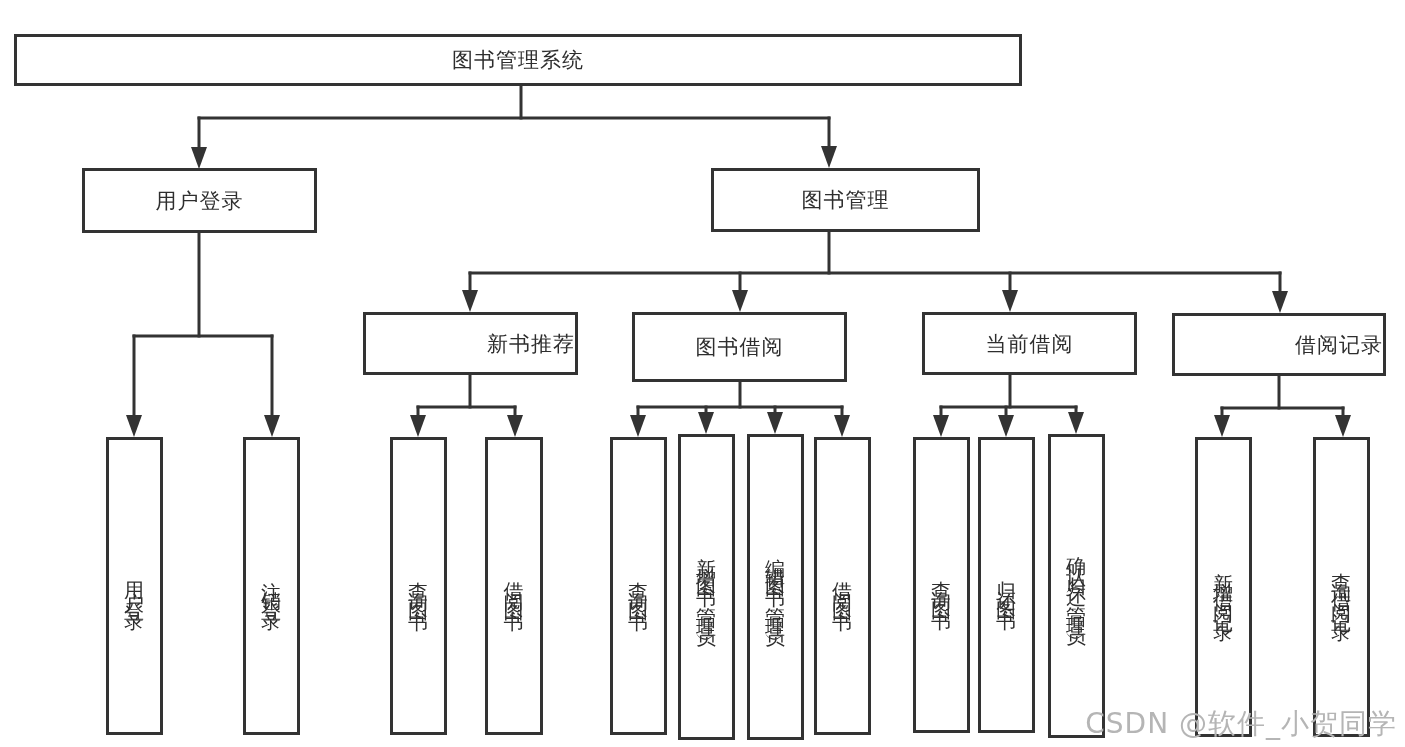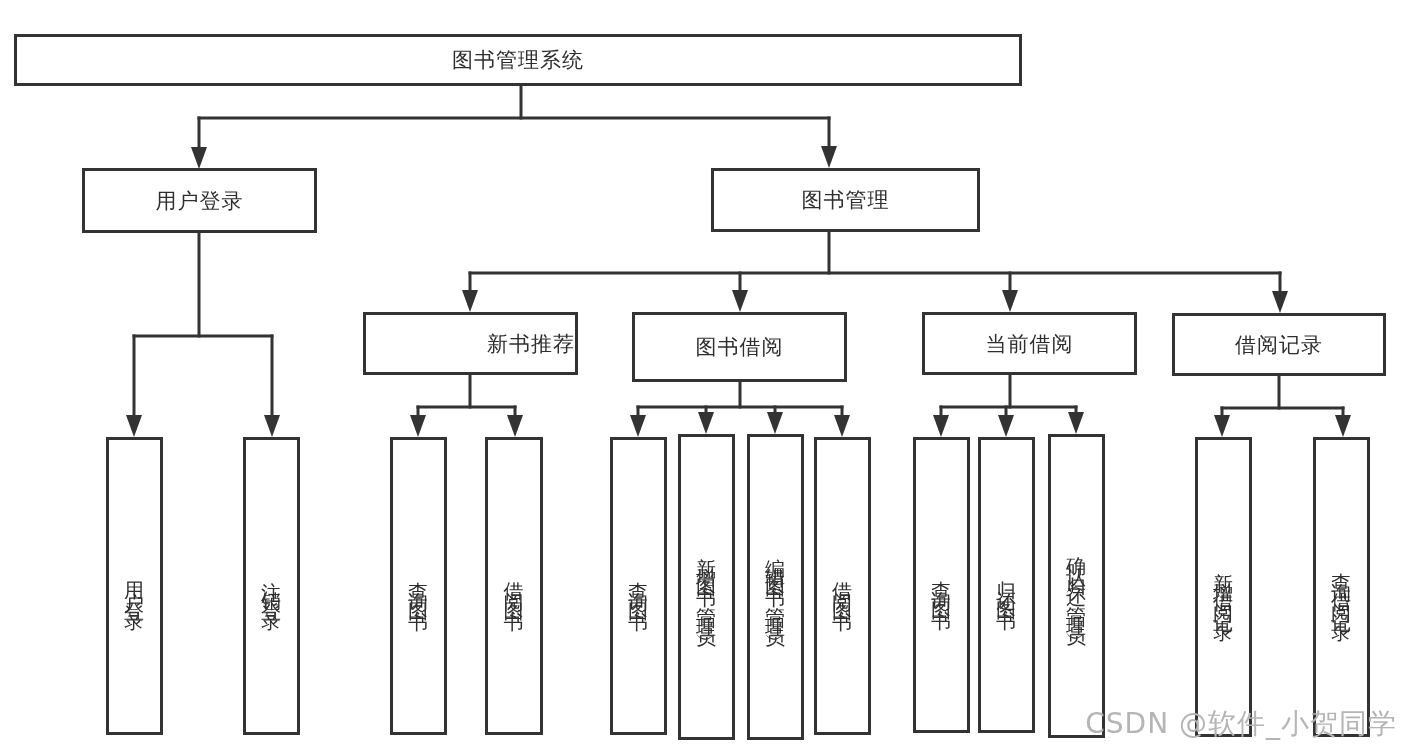--- a/index.html
+++ b/index.html
@@ -48,21 +48,21 @@
     line-height:1;
     white-space:nowrap;
   }
   
   #box-root      {left:14px;  top:14px;  width:1008px; height:52px;margin-top:20px;}
   #box-user      {left:82px;  top:168px; width:235px;  height:65px;}
   #box-mgmt      {left:711px; top:168px; width:269px;  height:64px;}
   #box-recommend {left:363px; top:312px; width:215px;  height:63px;justify-content:flex-end;}
   #box-borrow    {left:632px; top:312px; width:215px;  height:70px;}
   #box-current   {left:903px; top:312px; width:215px;  height:63px;margin-left:19px;}
-  #box-records   {left:1172px;top:313px; width:214px;  height:63px;}
+  #box-records   {left:1172px;top:313px; width:214px;  height:63px;justify-content:flex-end;}
   
   #leaf-user-0   {left:106px; top:437px; width:57px; height:298px;}
   #leaf-user-1   {left:243px; top:437px; width:57px; height:298px;}
   #leaf-rec-0    {left:390px; top:437px; width:57px; height:298px;}
   #leaf-rec-1    {left:485px; top:437px; width:58px; height:298px;}
   #leaf-bor-0    {left:610px; top:437px; width:57px; height:298px;}
   #leaf-bor-1    {left:678px; top:434px; width:57px; height:306px;}
   #leaf-bor-2    {left:747px; top:434px; width:57px; height:306px;}
   #leaf-bor-3    {left:814px; top:437px; width:57px; height:298px;}
   #leaf-cur-0    {left:913px; top:437px; width:57px; height:296px;}

